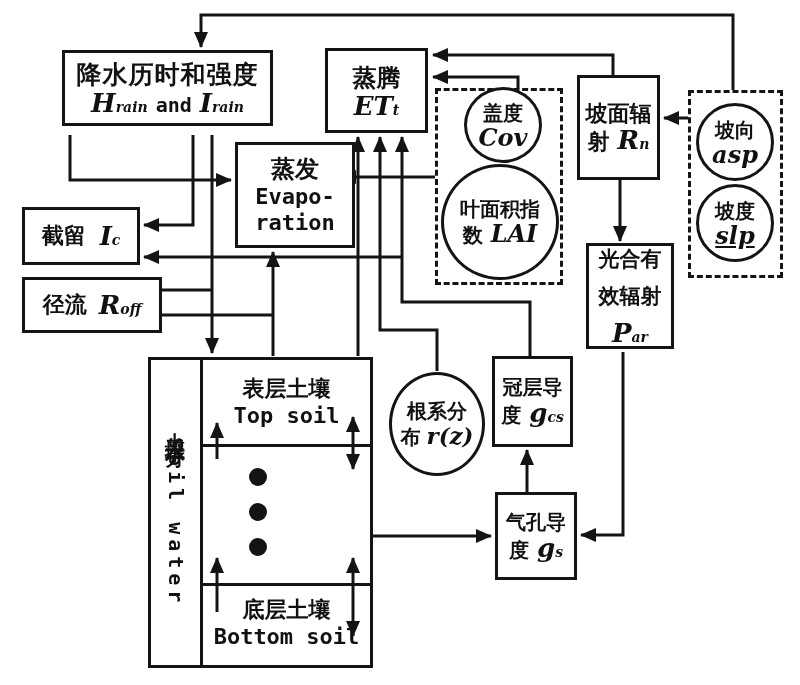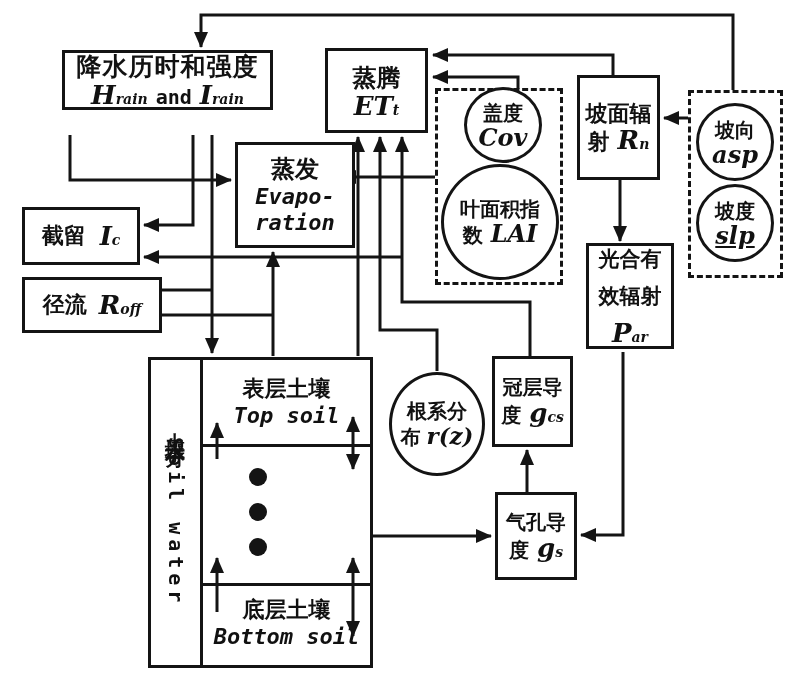--- a/index.html
+++ b/index.html
@@ -7,21 +7,21 @@
   #stage{position:relative;width:800px;height:685px;background:var(--paper);overflow:hidden;
          font-family:"DejaVu Sans","Liberation Sans",sans-serif;color:#111;}
   svg.layer{position:absolute;left:0;top:0;}
   #under{z-index:0;} #over{z-index:3;}
   .edge{stroke:var(--ink);stroke-width:3;fill:none;}
   .box{position:absolute;background:var(--paper);border:3px solid var(--ink);box-sizing:border-box;
        display:flex;flex-direction:column;align-items:center;justify-content:center;z-index:2;text-align:center;}
   .group{position:absolute;border:3px dashed var(--ink);box-sizing:border-box;background:transparent;z-index:1;}
   .circle{border-radius:50%;}
   .cn{font-weight:bold;line-height:1.25;}
-  .mono{font-family:"DejaVu Sans Mono","Liberation Mono",monospace;font-weight:bold;line-height:1.2;font-style:italic;}
+  .mono{font-family:"DejaVu Sans Mono","Liberation Mono",monospace;font-weight:bold;line-height:1.2;}
   .var{font-family:"DejaVu Serif","Liberation Serif",serif;font-style:italic;font-weight:bold;font-size:26px;line-height:1;}
   sub.vsub{font-family:"DejaVu Serif","Liberation Serif",serif;font-style:italic;font-weight:bold;font-size:14px;line-height:1;}
   .frow{display:flex;align-items:baseline;justify-content:center;}
   .conj{font-family:"DejaVu Sans Mono","Liberation Mono",monospace;font-weight:bold;font-size:20px;margin:0 8px;}
   .divider{position:absolute;background:var(--ink);height:3px;z-index:2;}
   .soil-strip{position:absolute;left:0;top:0;bottom:0;width:49px;border-right:3px solid var(--ink);
       display:flex;align-items:center;justify-content:center;}
   .vtext{writing-mode:vertical-rl;text-orientation:mixed;font-weight:bold;font-size:20px;letter-spacing:5px;line-height:1;}
   .vtext .mono-v{font-family:"DejaVu Sans Mono","Liberation Mono",monospace;}
 </style>
@@ -50,21 +50,21 @@
     <polyline class="edge" points="70,135 70,180 231,180" marker-end="url(#ah1)"></polyline>
     <polyline class="edge" points="193,135 193,225 144,225" marker-end="url(#ah1)"></polyline>
     <polyline class="edge" points="212,135 212,353" marker-end="url(#ah1)"></polyline>
     <polyline class="edge" points="212,290 144,290" marker-end="url(#ah1)"></polyline>
     <polyline class="edge" points="273,356 273,252" marker-end="url(#ah1)"></polyline>
     <polyline class="edge" points="273,315 144,315" marker-end="url(#ah1)"></polyline>
     <polyline class="edge" points="435,177 341,177" marker-end="url(#ah1)"></polyline>
     <polyline class="edge" points="373,536 491,536" marker-end="url(#ah1)"></polyline>
   </svg>
 
-  <div class="box" style="left:62px;top:50px;width:211px;height:60px;">
+  <div class="box" style="left:62px;top:50px;width:211px;height:76px;">
     <div class="cn" style="font-size:25px;letter-spacing:1px;">降水历时和强度</div>
     <div class="frow">
       <span class="var">H</span>
         <sub class="vsub">rain</sub>
         <span class="conj">and</span>
         <span class="var">I</span>
         <sub class="vsub">rain</sub>
     </div>
   </div>
 

